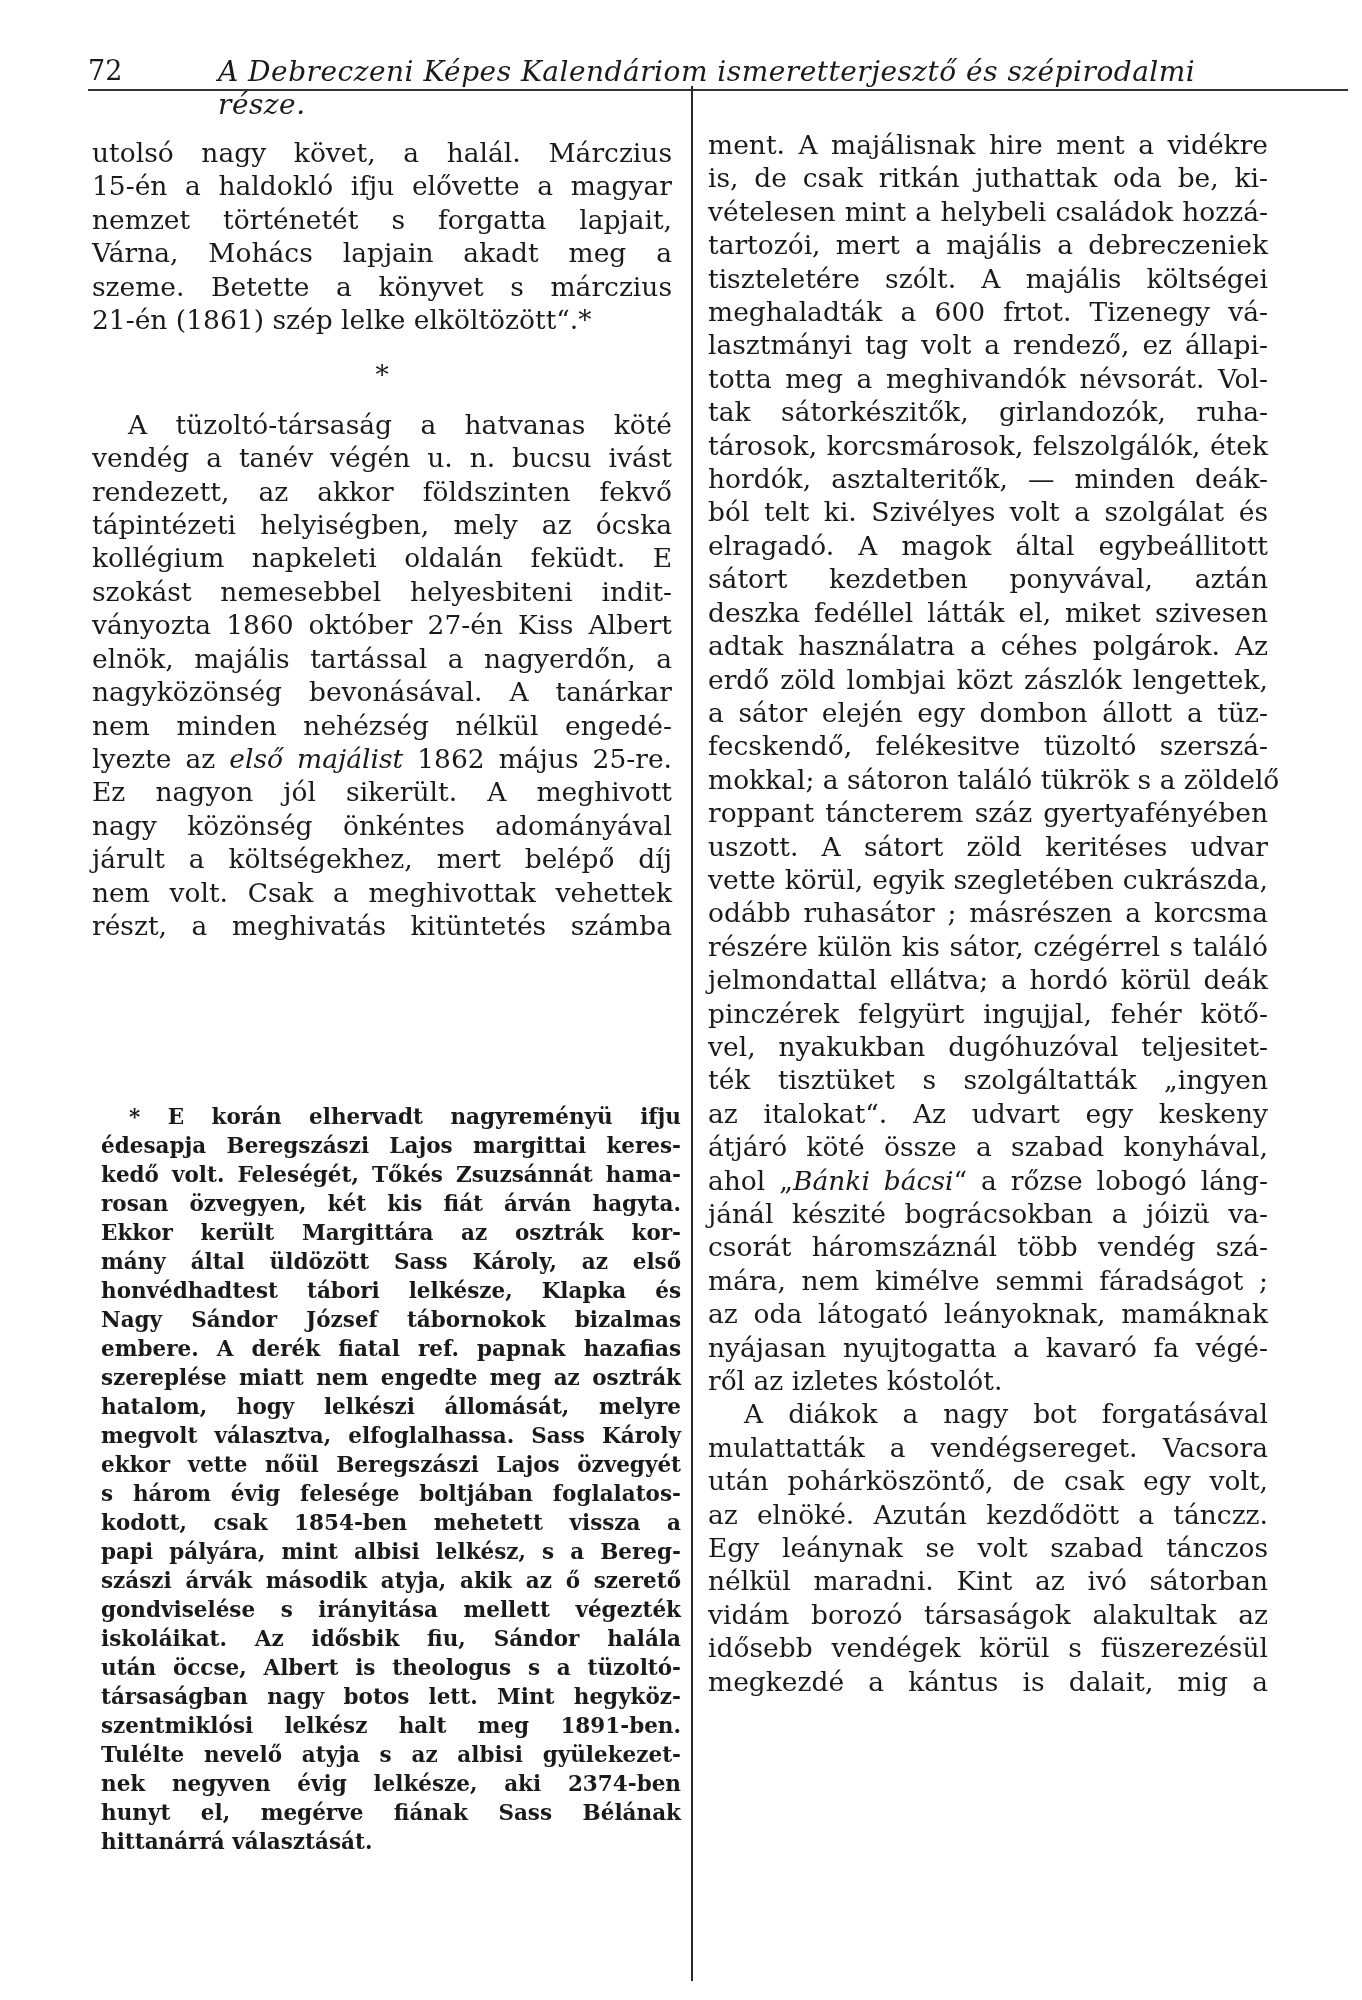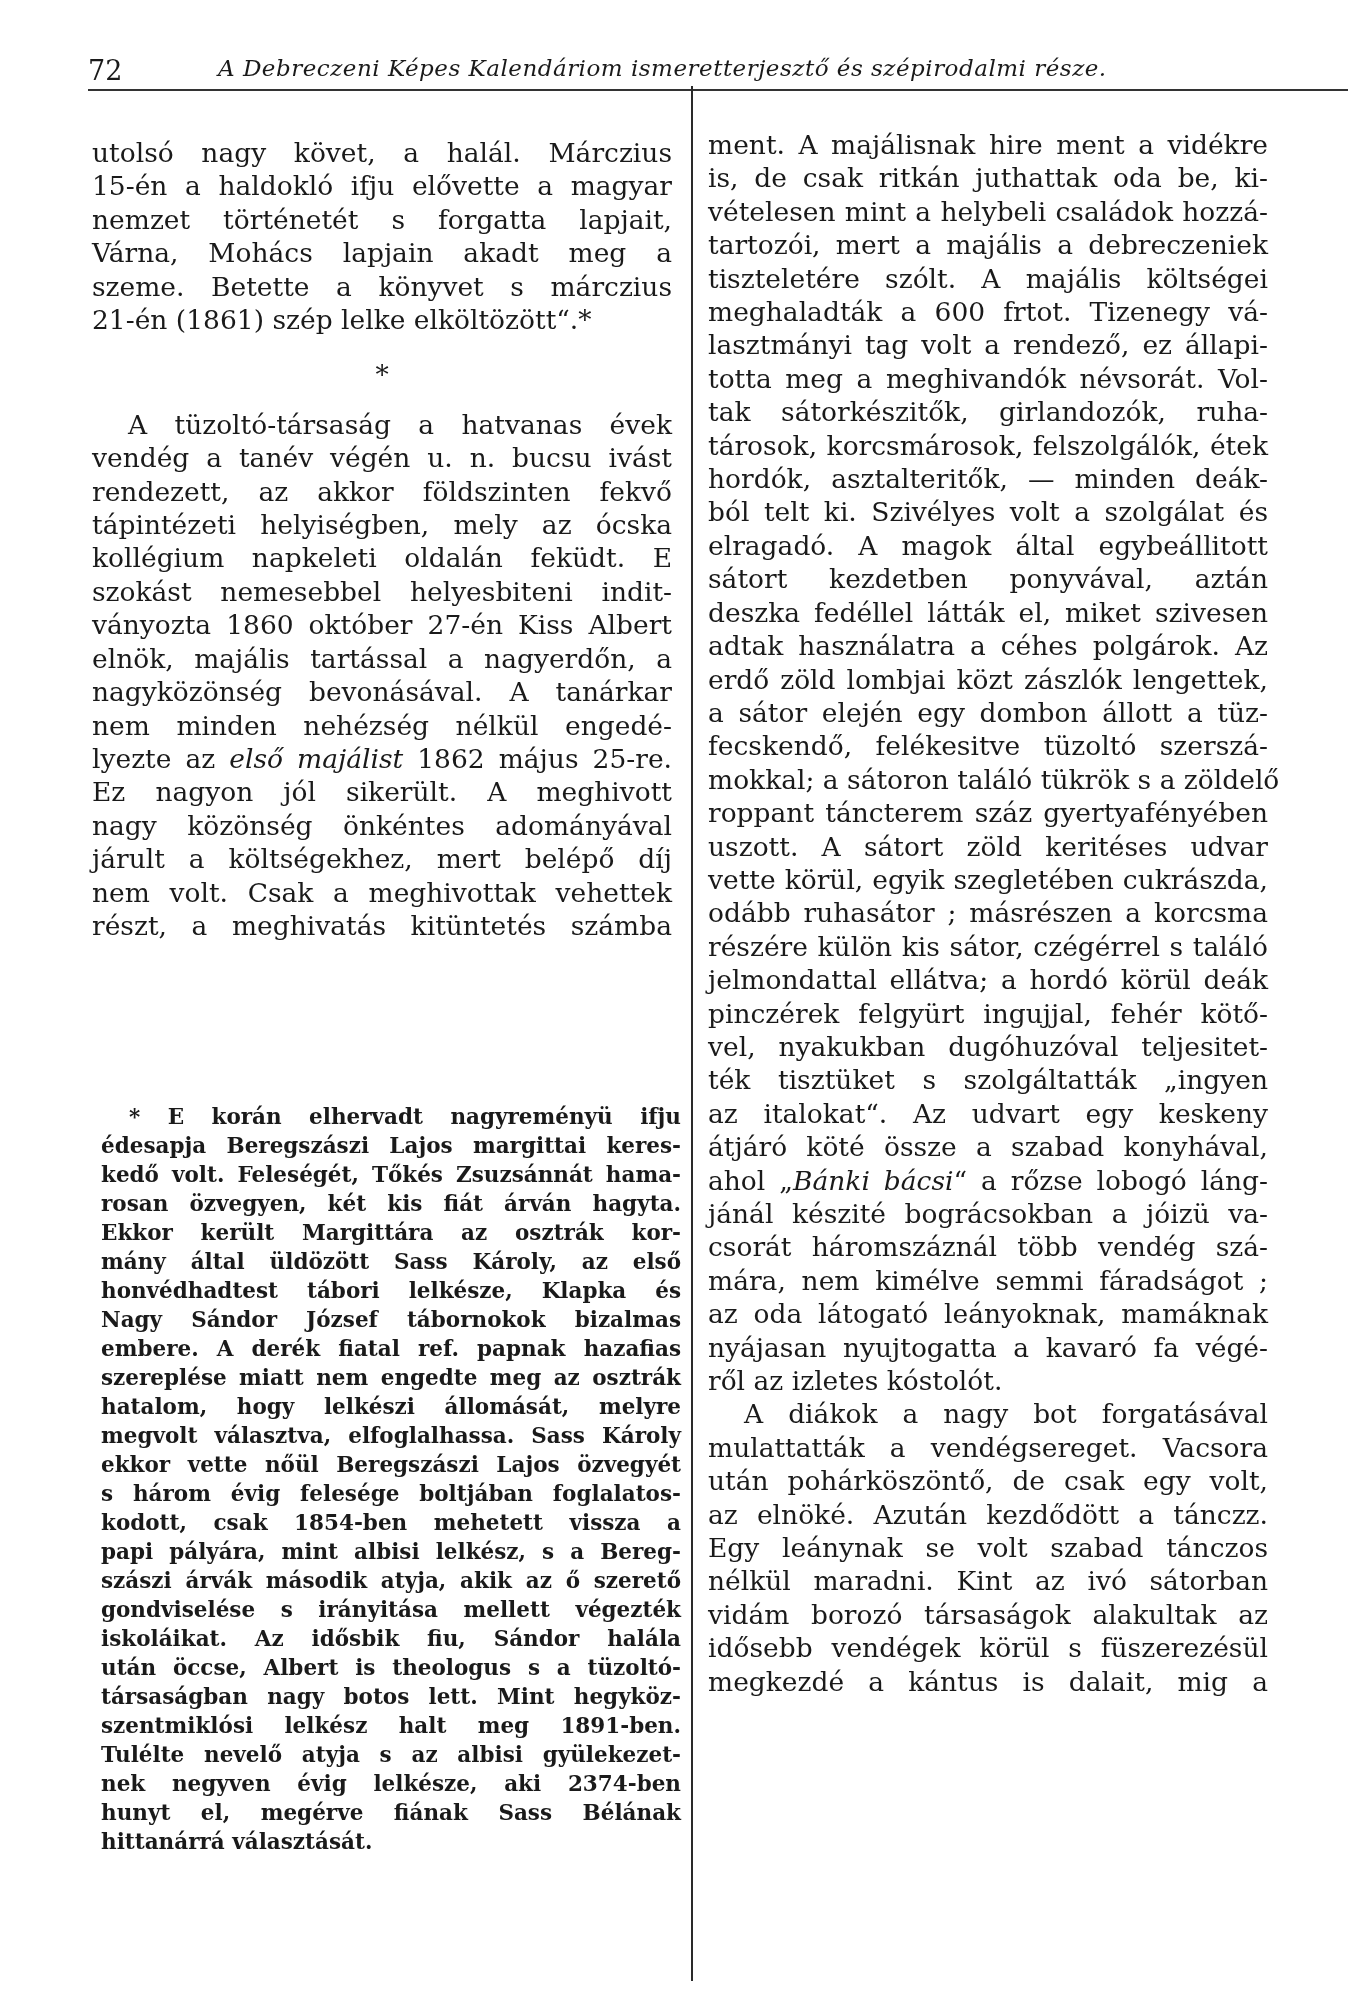--- a/index.html
+++ b/index.html
@@ -1,19 +1,19 @@
 <!DOCTYPE html>
 <html><head>
 <meta charset="utf-8">
 <style>
   html, body { margin: 0; padding: 0; background: #ffffff; }
   body { width: 1362px; height: 2000px; position: relative; overflow: hidden; color: #1a1a1a; font-family: "DejaVu Serif", "Liberation Serif", serif; }
   .header { position: absolute; left: 88px; top: 55px; width: 1192px; height: 40px; }
   .page-num { position: absolute; left: 0; top: 0; font-size: 27px; }
-  .running-title { position: absolute; left: 130px; top: 0; font-size: 23px; font-style: italic; letter-spacing: 0.5px; }
+  .running-title { position: absolute; left: 130px; top: 0; font-size: 28px; font-style: italic; letter-spacing: 0.5px; }
   .header-rule { position: absolute; left: 88px; top: 89px; width: 1260px; height: 2px; background: #333; }
   .col-divider { position: absolute; left: 691px; top: 86px; width: 2px; height: 1895px; background: #2a2a2a; }
   .col { position: absolute; text-align: justify; }
   .col-left { left: 92px; top: 136px; width: 580px; }
   .col-right { left: 708px; top: 128px; width: 560px; }
   .col p { margin: 0; font-size: 26.5px; line-height: 33.4px; }
   .col p.line { text-align-last: justify; white-space: nowrap; }
   .col p.line.last { text-align-last: left; }
   .indent { text-indent: 36px; }
   .asterism { text-align: center !important; text-align-last: center !important; font-size: 26px; margin: 22px 0 16px 0 !important; }
@@ -33,21 +33,21 @@
 <div class="col-divider"></div>
 
 <div class="col col-left" id="leftCol">
     <p class="line">utolsó nagy követ, a halál. Márczius</p>
     <p class="line">15-én a haldokló ifju elővette a magyar</p>
     <p class="line">nemzet történetét s forgatta lapjait,</p>
     <p class="line">Várna, Mohács lapjain akadt meg a</p>
     <p class="line">szeme. Betette a könyvet s márczius</p>
     <p class="line last">21-én (1861) szép lelke elköltözött“.*</p>
     <p class="asterism">*</p>
-    <p class="line indent">A tüzoltó-társaság a hatvanas évek</p>
+    <p class="line indent">A tüzoltó-társaság a hatvanas köté</p>
     <p class="line">vendég a tanév végén u. n. bucsu ivást</p>
     <p class="line">rendezett, az akkor földszinten fekvő</p>
     <p class="line">tápintézeti helyiségben, mely az ócska</p>
     <p class="line">kollégium napkeleti oldalán feküdt. E</p>
     <p class="line">szokást nemesebbel helyesbiteni indit-</p>
     <p class="line">ványozta 1860 október 27-én Kiss Albert</p>
     <p class="line">elnök, majális tartással a nagyerdőn, a</p>
     <p class="line">nagyközönség bevonásával. A tanárkar</p>
     <p class="line">nem minden nehézség nélkül engedé-</p>
     <p class="line"><span>lyezte az </span><em>első majálist</em><span> 1862 május 25-re.</span></p>

